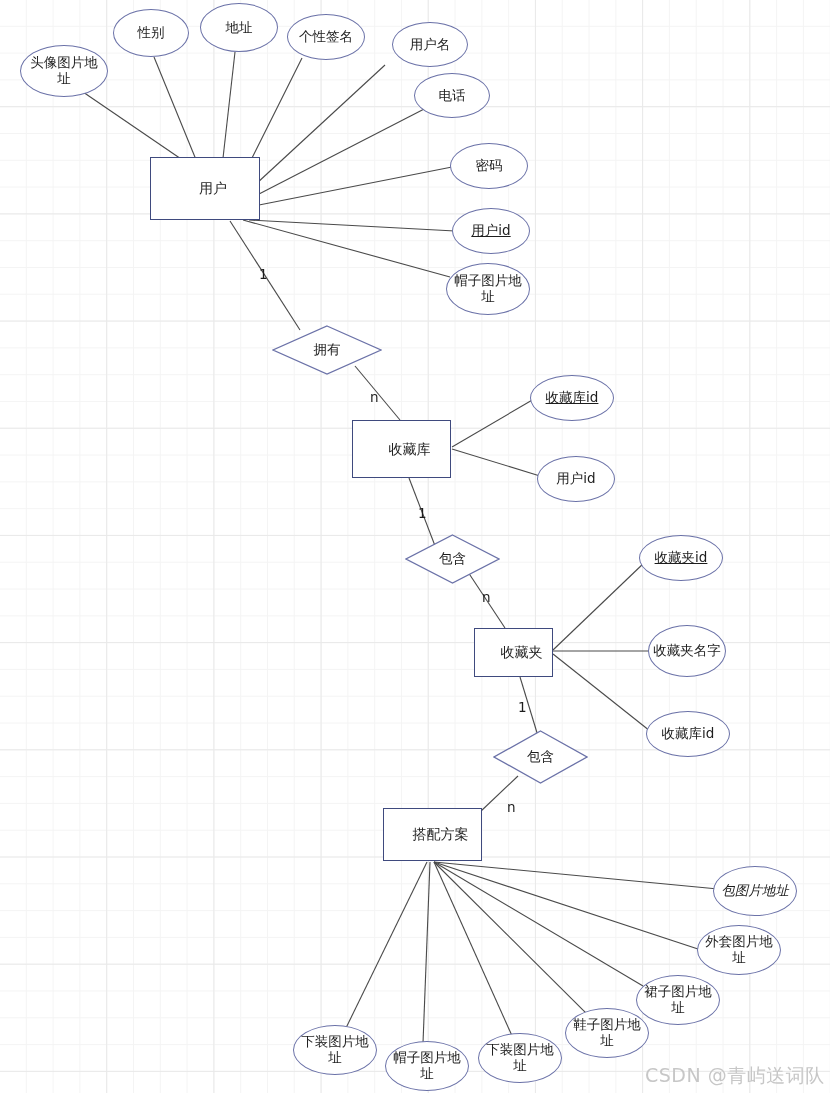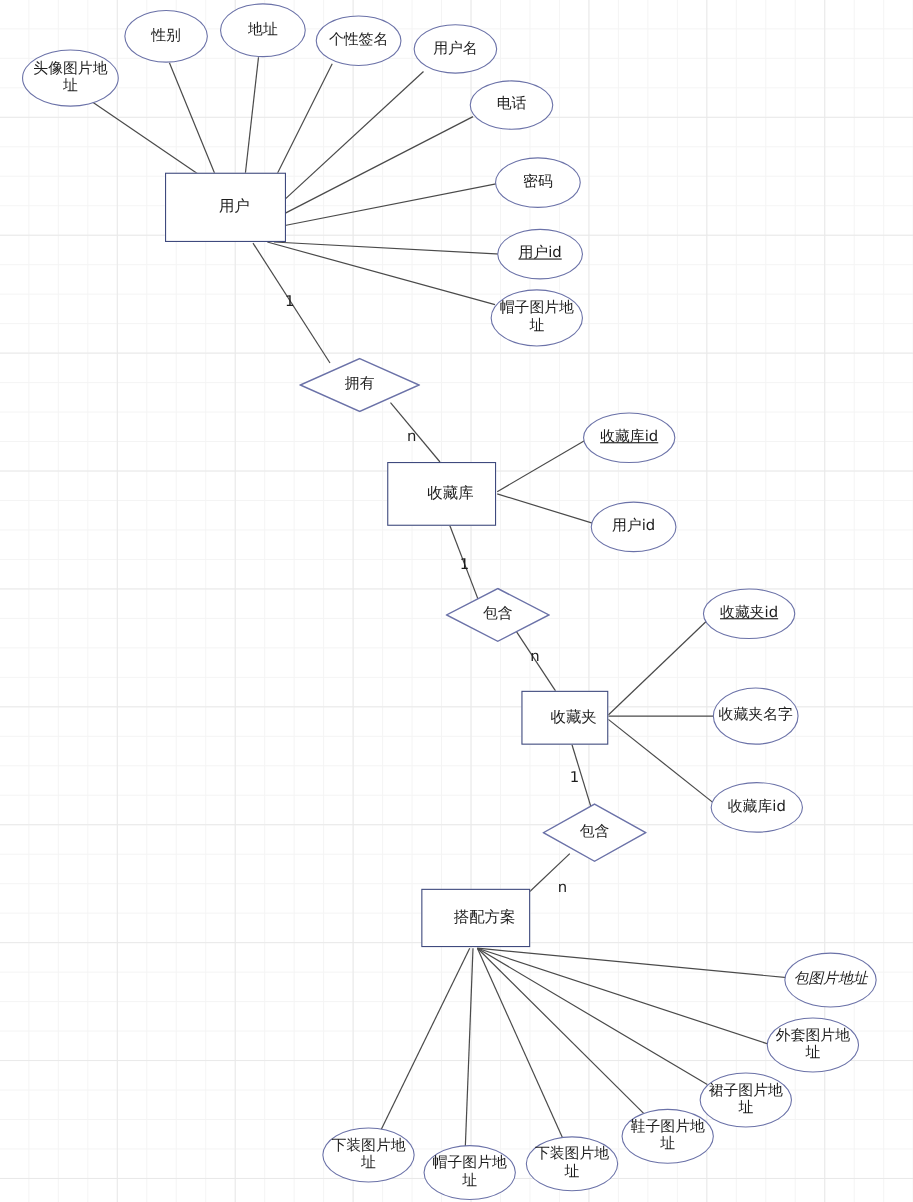--- a/index.html
+++ b/index.html
@@ -164,24 +164,24 @@
       </div>
       <div class="node attr" style="left: 113px; top: 9px; width: 76px; height: 48px; border-color: rgb(107, 114, 168);">
         <span class="txt">性别</span>
       </div>
       <div class="node attr" style="left: 200px; top: 3px; width: 78px; height: 49px; border-color: rgb(107, 114, 168);">
         <span class="txt">地址</span>
       </div>
       <div class="node attr" style="left: 287px; top: 14px; width: 78px; height: 46px; border-color: rgb(107, 114, 168);">
         <span class="txt">个性签名</span>
       </div>
-      <div class="node attr" style="left: 376px; top: 22px; width: 76px; height: 45px; border-color: rgb(107, 114, 168);">
+      <div class="node attr" style="left: 392px; top: 22px; width: 76px; height: 45px; border-color: rgb(107, 114, 168);">
         <span class="txt">用户名</span>
       </div>
-      <div class="node attr" style="left: 427px; top: 73px; width: 76px; height: 45px; border-color: rgb(107, 114, 168); font-family: Liberation Mono, monospace;">
+      <div class="node attr" style="left: 414px; top: 73px; width: 76px; height: 45px; border-color: rgb(107, 114, 168);">
         <span class="txt">电话</span>
       </div>
       <div class="node attr" style="left: 450px; top: 143px; width: 78px; height: 46px; border-color: rgb(107, 114, 168);">
         <span class="txt">密码</span>
       </div>
       <div class="node attr key" style="left: 452px; top: 208px; width: 78px; height: 46px; border-color: rgb(107, 114, 168);">
         <span class="txt">用户id</span>
       </div>
       <div class="node attr" style="left: 446px; top: 263px; width: 84px; height: 52px; border-color: rgb(107, 114, 168);">
         <span class="txt">帽子图片地址</span>
@@ -223,13 +223,14 @@
         <span class="txt">下装图片地址</span>
       </div>
       <div class="card" style="left: 259px; top: 266px;">1</div>
       <div class="card" style="left: 370px; top: 389px;">n</div>
       <div class="card" style="left: 418px; top: 505px;">1</div>
       <div class="card" style="left: 482px; top: 589px;">n</div>
       <div class="card" style="left: 518px; top: 699px;">1</div>
       <div class="card" style="left: 507px; top: 799px;">n</div>
     </div>
 
+  <div class="watermark" style="left:645px; top:1063px;">CSDN @青屿送词队</div>
 </div>
 
 </body></html>

